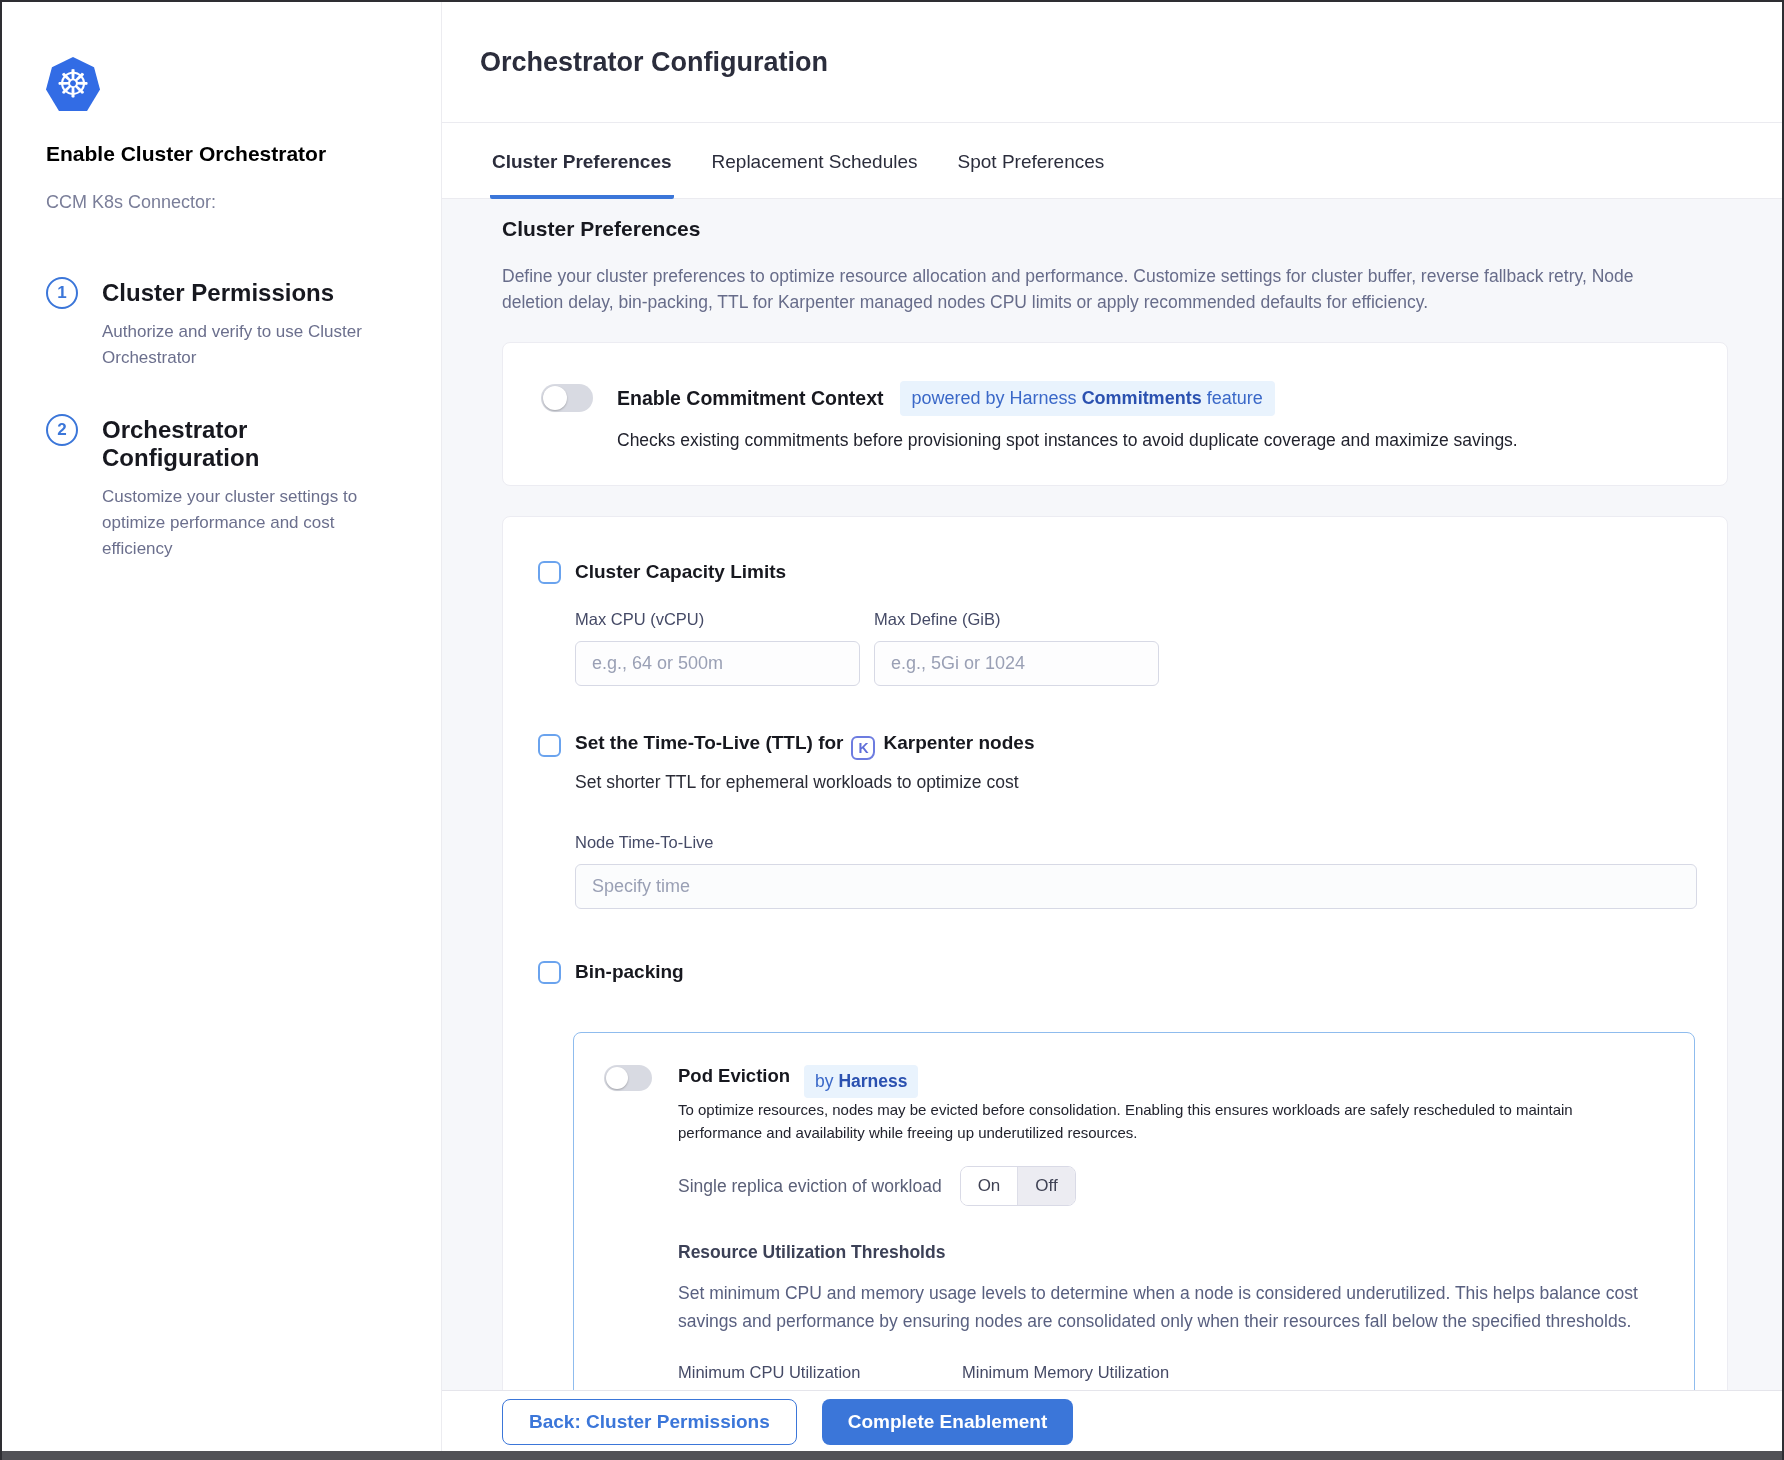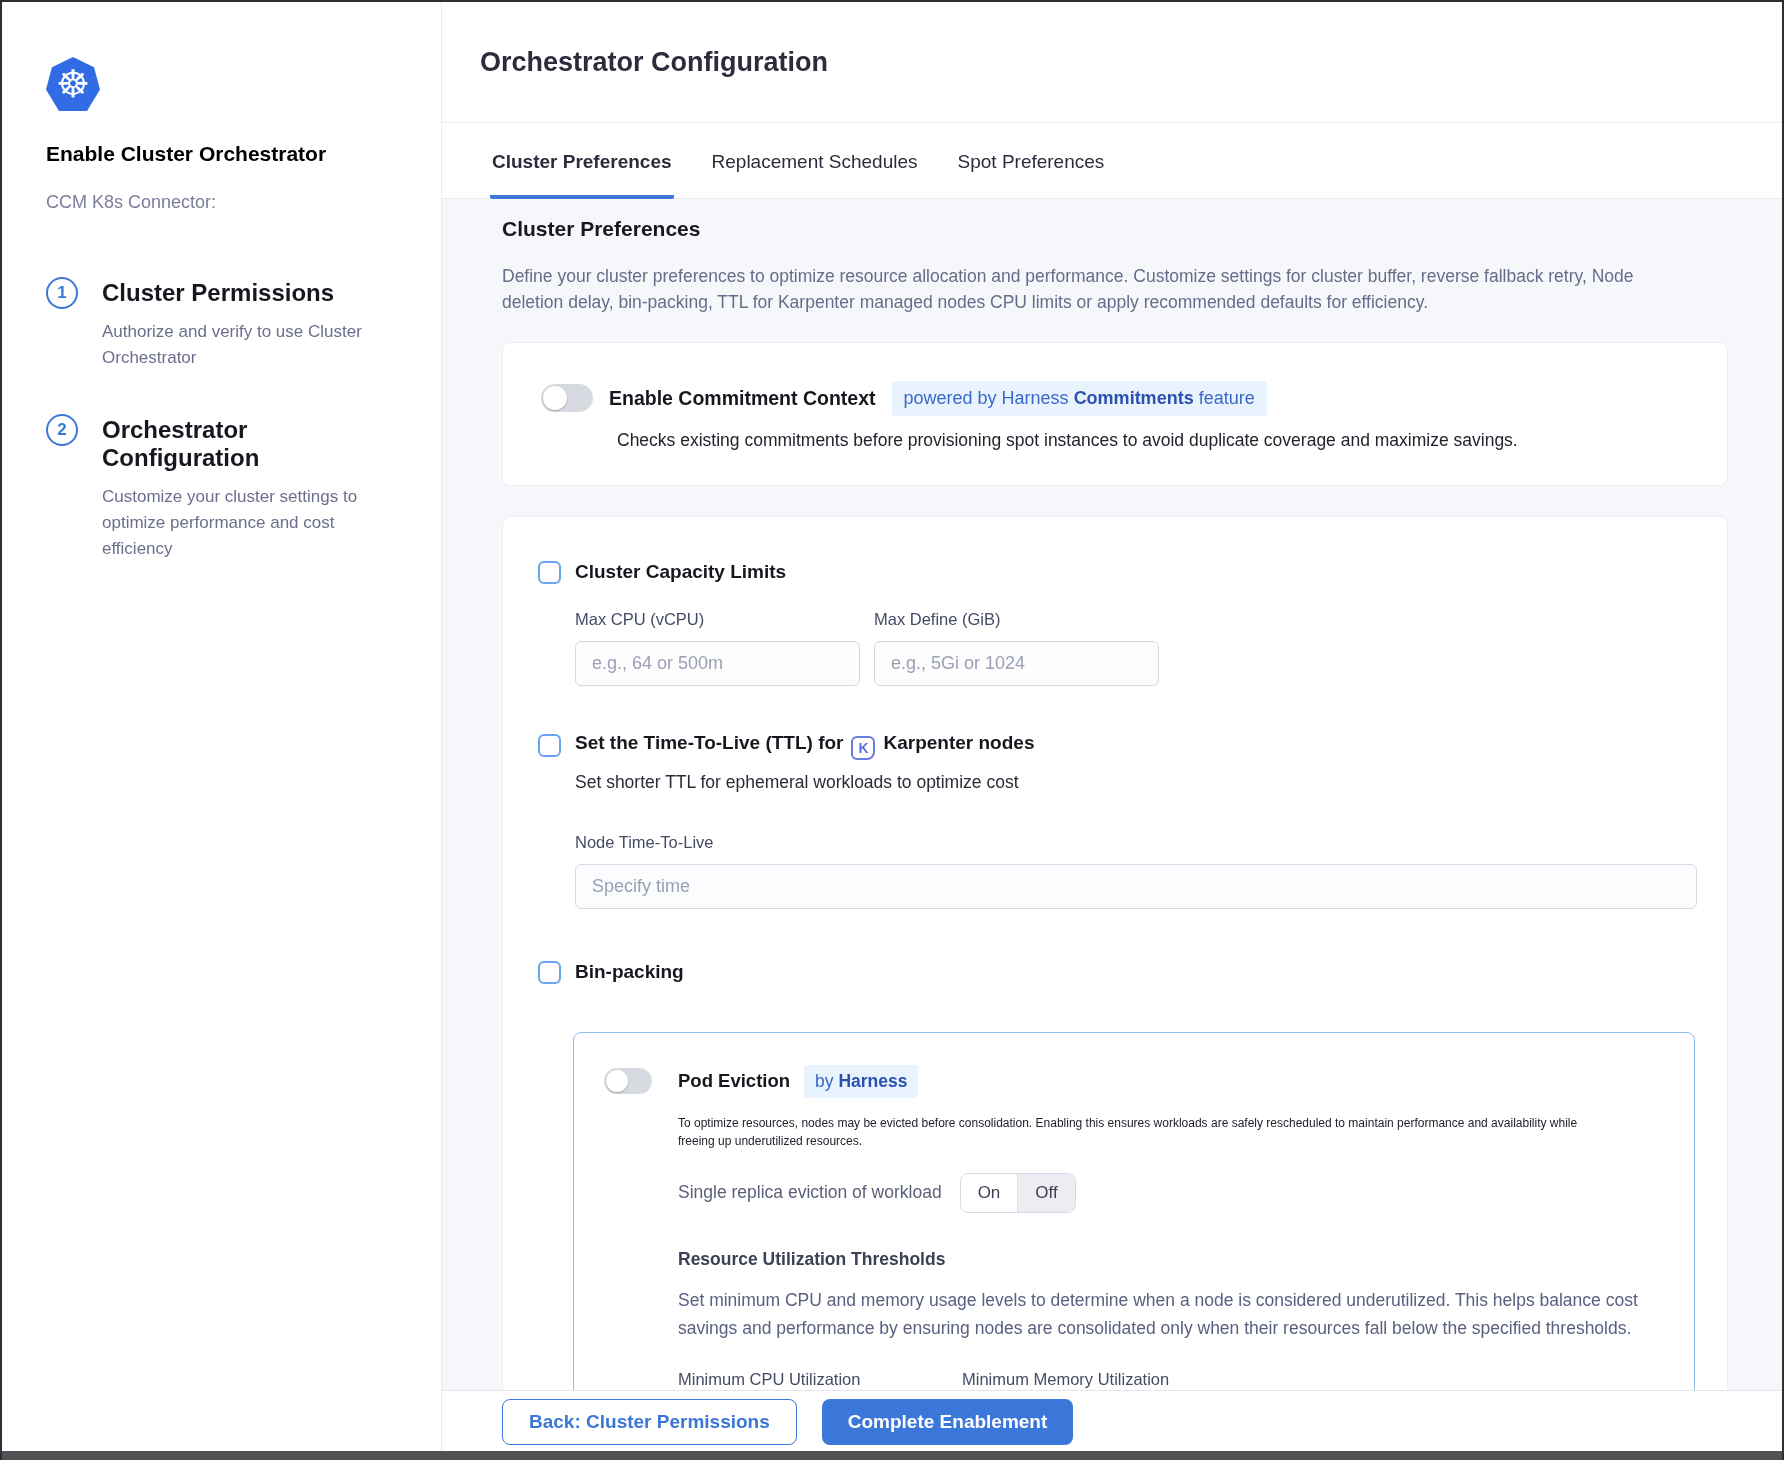--- a/index.html
+++ b/index.html
@@ -74,21 +74,21 @@
 
   .toggle {
     width:52px; height:28px; border-radius:14px; background:#d8dae2;
     position:relative; min-width:52px; cursor:pointer;
   }
   .toggle .knob {
     position:absolute; left:2px; top:2px; width:24px; height:24px;
     background:#fff; border-radius:50%; box-shadow:0 1px 2px rgba(0,0,0,.25);
   }
   .commit-row { display:flex; align-items:center; }
-  .commit-title { margin-left:16px; font-size:19.5px; font-weight:bold; color:#17181f; }
+  .commit-title { margin-left:24px; font-size:19.5px; font-weight:bold; color:#17181f; }
   .badge {
     margin-left:16px; background:#e9f3fd; border-radius:4px;
     padding:7px 12px; font-size:18px; color:#3a68c8; white-space:nowrap;
   }
   .badge b { color:#2b51b0; }
   .commit-desc { margin-left:76px; margin-top:14px; font-size:17.5px; color:#22232e; }
 
   .checkbox {
     width:23px; height:23px; min-width:23px; border:2px solid #6aa3ee;
     border-radius:6px; background:#fff; cursor:pointer;
@@ -117,26 +117,26 @@
   .ttl-sub { margin-left:37px; margin-top:12px; font-size:17.5px; color:#2a2b36; }
   .wide-input { width:1122px !important; background:#fbfcfd !important; }
 
   .binpack-head { margin-top:52px; }
 
   .pod-card {
     margin-left:35px; margin-top:48px; width:1122px;
     background:#fff; border:1.5px solid #8fbcee; border-radius:8px;
     padding:32px 30px 40px 30px;
   }
-  .pod-row { display:flex; align-items:center; }
+  .pod-row { display:flex; align-items:flex-start; }
   .toggle.small { width:48px; height:26px; min-width:48px; }
   .toggle.small .knob { width:22px; height:22px; }
   .pod-title { margin-left:26px; font-size:18.5px; font-weight:bold; color:#17181f; }
   .pod-badge { margin-left:14px; font-size:17.5px; padding:6px 11px; }
-  .pod-desc { margin-left:74px; margin-top:16px; font-size:12px; color:#22232e; line-height:1.55; max-width:935px; }
+  .pod-desc { margin-left:74px; font-size:15px; color:#22232e; line-height:1.55; max-width:935px; }
   .replica-row { margin-left:74px; margin-top:22px; display:flex; align-items:center; }
   .replica-label { font-size:17.5px; color:#5b6078; }
   .segmented {
     margin-left:18px; display:flex; border:1px solid #d9dae6; border-radius:8px;
     overflow:hidden; font-size:17px; color:#3f4254;
   }
   .segmented .seg { padding:9px 17px; cursor:pointer; }
   .segmented .seg.on { background:#ffffff; border-right:1px solid #dddee8; }
   .segmented .seg.off { background:#ececf2; }
 

